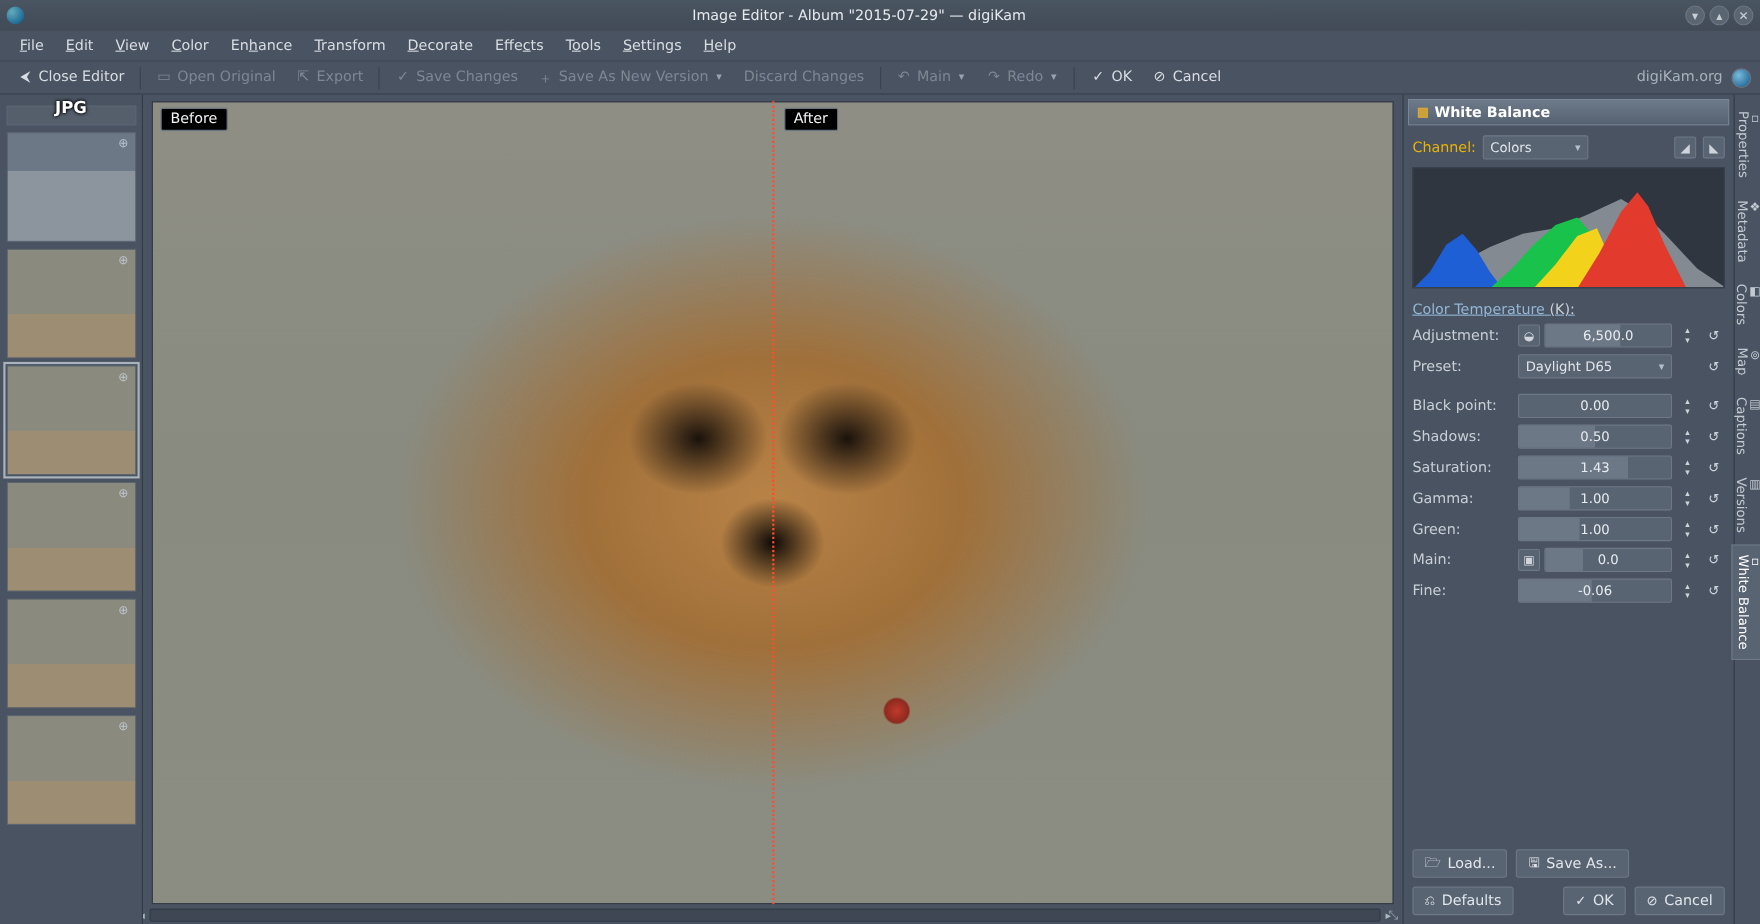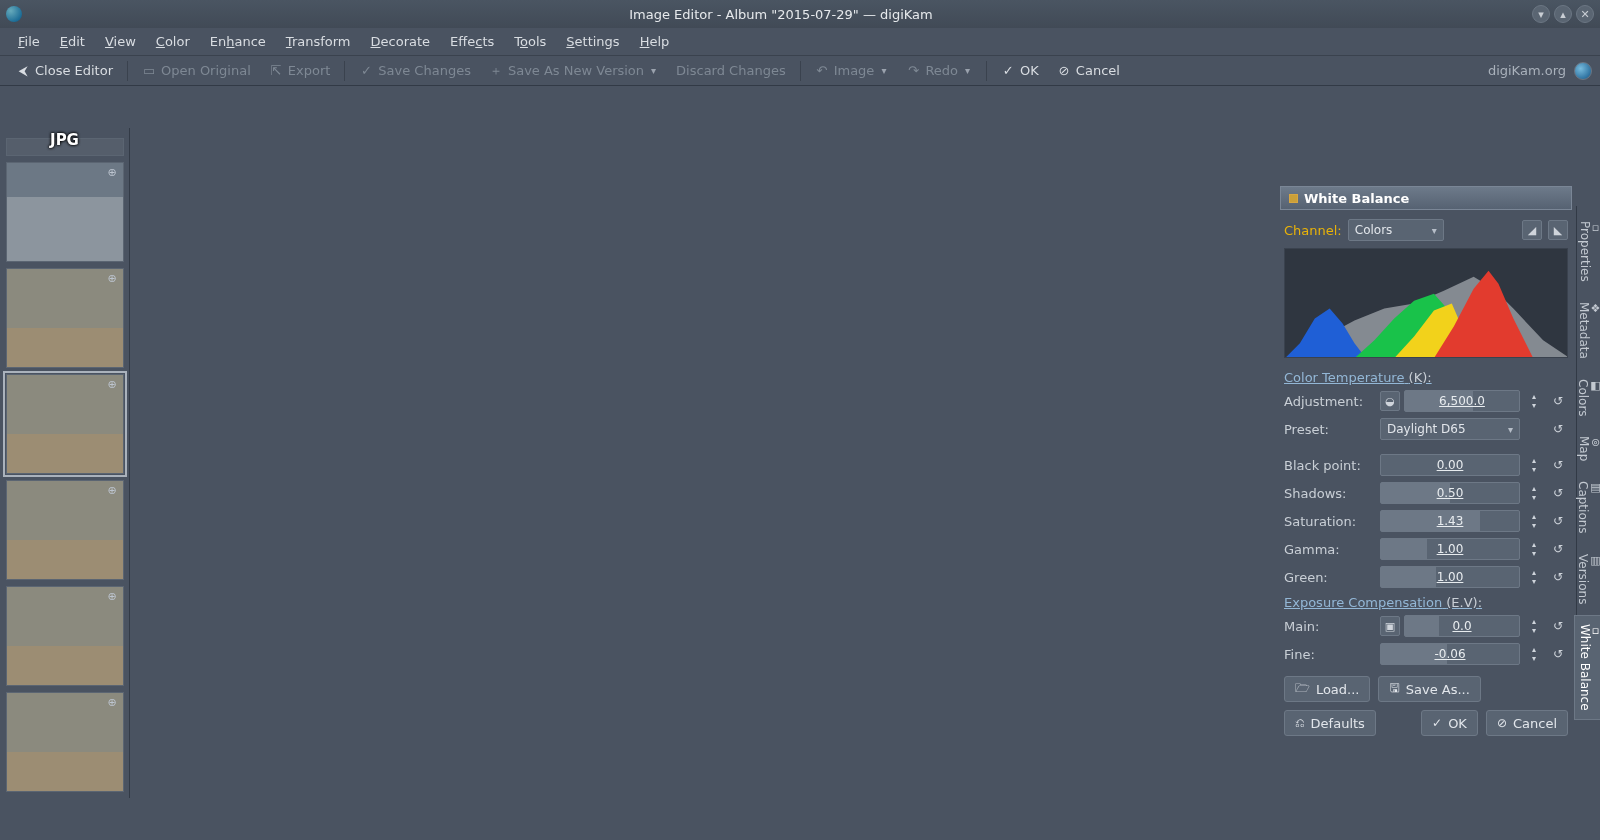--- a/index.html
+++ b/index.html
@@ -23,21 +23,21 @@
   .toolbar .tbtn { display:flex; align-items:center; gap:5px; padding:3px 8px; color:#d9dde2; cursor:pointer; white-space:nowrap; }
   .toolbar .tbtn.disabled { color:#7e8894; cursor:default; }
   .toolbar .tbtn .ico { width:14px; height:14px; display:inline-flex; align-items:center; justify-content:center; font-size:13px; }
   .toolbar .sep { width:1px; height:20px; background:#3a424e; margin:0 4px; }
   .toolbar .spacer { flex:1; }
   .toolbar .brand { color:#a9b1bb; font-size:13px; margin-right:6px; }
   .toolbar .globe { width:18px;height:18px;border-radius:50%;background:radial-gradient(circle at 35% 35%,#7bd,#158);border:1px solid #6b7683; }
   .drop { font-size:10px; color:#9aa2ad; padding:0 2px; }
 
   
-  .main { display:flex; height:calc(840px - 28px - 28px - 30px);align-items:center; }
+  .main { display:flex; height:calc(840px - 28px - 28px - 30px); }
   .thumbs { width:130px; background:#4a5361; border-right:1px solid #323a46; overflow:hidden; padding:4px 4px 0 4px; }
   .thumb { position:relative; width:118px; height:100px; margin:6px auto; background:#3a424e; border:1px solid #5b6572; display:flex; align-items:flex-end; justify-content:center; }
   .thumb.selected { outline:2px solid #aab2bc; outline-offset:1px; }
   .thumb.first { height:18px; background:#555e6b; }
   .thumb .fmt { color:#fff; font-weight:bold; font-size:15px; text-shadow:0 0 3px #000,0 0 3px #000; padding-bottom:6px; }
   .thumb .tag { position:absolute; top:3px; right:3px; width:12px; height:12px; color:#bcc4cf; font-size:11px; }
   .thumb .img { position:absolute; inset:0; }
   .timg-boat { background:linear-gradient(#6c7885 0 35%,#8c959e 35% 100%); }
   .timg-dog  { background:linear-gradient(#8b8a7e 0 60%,#9c8d73 60% 100%); }
 
@@ -72,21 +72,21 @@
   .select { flex:none; width:96px; height:22px; background:#596472; border:1px solid #6d7886; color:#e2e6eb; display:flex; align-items:center; justify-content:space-between; padding:0 6px; border-radius:2px; font-size:12px;}
   .select .car{font-size:10px;color:#b6bec8;}
   .iconbtn { width:20px;height:20px;background:#596472;border:1px solid #6d7886;border-radius:2px;display:flex;align-items:center;justify-content:center;color:#cfd4db;font-size:11px;cursor:pointer;}
   .histo { margin:4px 8px 8px 8px; height:110px; background:#2f3640; border:1px solid #3a424e; position:relative; overflow:hidden; }
   .histo svg{position:absolute;inset:0;}
   .section-head { color:#93b7d6; text-decoration:underline; padding:4px 8px 2px 8px; font-size:13px;}
   .section-head .unit{ color:#c9cfd6; text-decoration:none; }
   .ctrl-row { display:grid; grid-template-columns:90px 18px 1fr 18px 18px; align-items:center; gap:6px; padding:3px 8px; }
   .ctrl-row.simple { grid-template-columns:90px 1fr 18px 18px; }
   .ctrl-row label{ color:#c9cfd6; }
-  .numbox { height:22px; background:#596472; border:1px solid #6d7886; color:#e8ecef; text-align:center; position:relative; border-radius:2px; display:flex;align-items:center;justify-content:center; font-size:12px;text-decoration:underline;}
+  .numbox { height:22px; background:#596472; border:1px solid #6d7886; color:#e8ecef; text-align:center; position:relative; border-radius:2px; display:flex;align-items:center;justify-content:center; font-size:12px;}
   .numbox .fill { position:absolute; left:0; top:0; bottom:0; background:#6d7886; }
   .numbox span{ position:relative; z-index:1; }
   .spin { width:16px;height:22px; display:flex;flex-direction:column;justify-content:center;align-items:center;gap:0;color:#cfd4db;font-size:8px;}
   .reset { width:16px;height:16px;color:#cfd4db;font-size:12px;display:flex;align-items:center;justify-content:center;}
   .panel-footer { margin-top:auto; padding:8px; display:flex; flex-direction:column; gap:8px; }
   .btnrow { display:flex; gap:8px; }
   .btn { height:26px; padding:0 10px; background:#596472; border:1px solid #6d7886; color:#e2e6eb; display:flex;align-items:center;gap:6px;border-radius:3px;cursor:pointer;font-size:13px;}
   .btn .ic{font-size:12px;}
   .btnrow .push-right{margin-left:auto;}
 
@@ -146,21 +146,21 @@
       <span class="ico">＋</span>
       <span>Save As New Version</span>
       <span class="drop">▾</span>
     </div>
   <div class="tbtn disabled">
       <span>Discard Changes</span>
     </div>
   <div class="sep"></div>
   <div class="tbtn disabled">
       <span class="ico">↶</span>
-      <span>Image</span>
+      <span>Main</span>
       <span class="drop">▾</span>
     </div>
   <div class="tbtn disabled">
       <span class="ico">↷</span>
       <span>Redo</span>
       <span class="drop">▾</span>
     </div>
   <div class="sep"></div>
   <div class="tbtn">
       <span class="ico">✓</span>
@@ -318,21 +318,20 @@
     <div class="ctrl-row simple">
       <label>Green:</label>
       <div class="numbox">
           <div class="fill" style="width:40%"></div>
           <span>1.00</span>
         </div>
       <div class="spin">▴<br>▾</div>
       <div class="reset">↺</div>
     </div>
 
-    <div class="section-head"><span>Exposure Compensation</span> <span class="unit">(E.V):</span></div>
 
     <div class="ctrl-row">
       <label>Main:</label>
       <div class="iconbtn">▣</div>
       <div class="numbox">
           <div class="fill" style="width:30%"></div>
           <span>0.0</span>
         </div>
       <div class="spin">▴<br>▾</div>
       <div class="reset">↺</div>

